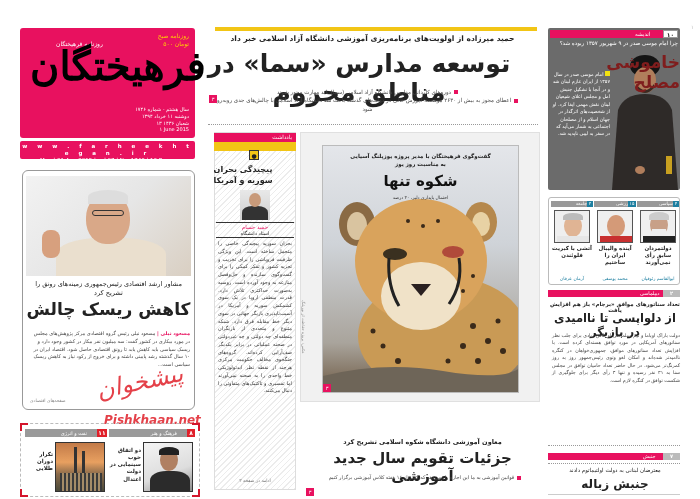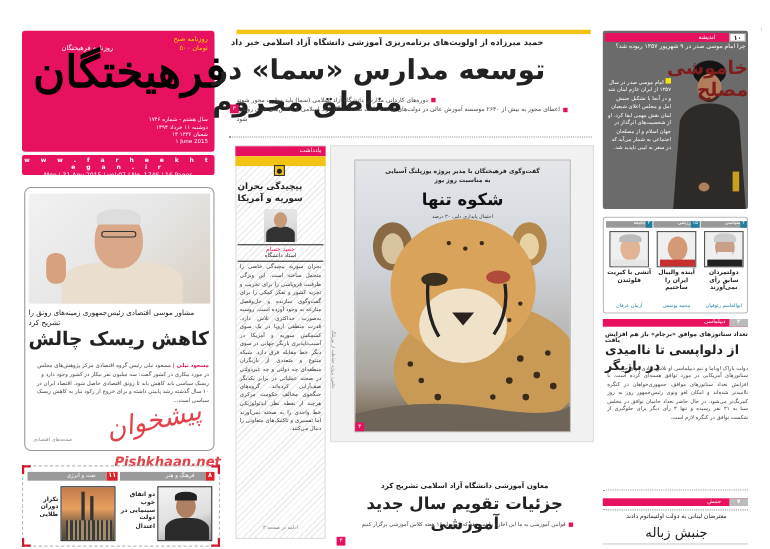--- a/index.html
+++ b/index.html
@@ -1,19 +1,19 @@
 <!DOCTYPE html>
 <html><head>
 <meta charset="utf-8">
 <style>
 *{box-sizing:border-box;margin:0;padding:0}
 body{width:700px;height:499px;background:#fff;font-family:"DejaVu Sans",sans-serif;position:relative;overflow:hidden;color:#222}
 .abs{position:absolute}
 .rtl{direction:rtl;text-align:right}
-.ctr{text-align:left}
+.ctr{text-align:center}
 
 
 #masthead{left:20px;top:28px;width:175px;height:110px;background:#e8115f;border-radius:3px}
 #logo{left:10px;top:16px;width:160px;font-size:40px;font-weight:bold;color:#000000;text-align:center;line-height:1.1;letter-spacing:-1px;font-family:"DejaVu Serif",serif}
 #logo-sub{left:36px;top:12px;font-size:6px;color:#fff}
 #price{right:6px;top:4px;font-size:6px;color:#ffd400;text-align:right;line-height:1.3}
 #issue-info{right:6px;top:78px;font-size:5px;color:#fff;text-align:right;line-height:1.35}
 #webbar{left:20px;top:141px;width:175px;height:18px;background:#e8115f;border-radius:2px;color:#fff;font-size:5.5px;text-align:center;padding-top:2px;line-height:1.3}
 #website{letter-spacing:4px;font-weight:bold}
 
@@ -50,21 +50,21 @@
 #top-bullets{left:215px;top:88px;width:305px;font-size:5.5px;line-height:1.5;color:#444}
 .bullet{display:inline-block;width:4px;height:4px;background:#e8115f;margin-left:3px;vertical-align:middle}
 #top-pg{left:209px;top:95px;width:8px;height:8px;background:#e8115f;color:#fff;font-size:5px;text-align:center;line-height:8px}
 #dotted-rule{left:208px;top:124px;width:330px;border-top:1px dotted #999}
 
 
 #col{left:214px;top:132px;width:82px;height:358px;background:repeating-linear-gradient(135deg,#fff 0 3px,#ececec 3px 4px);border:1px solid #ddd}
 #col-head{left:214px;top:133px;width:82px;height:9px;background:#e8115f;color:#fff;font-size:5.5px;line-height:9px;padding-right:4px}
 #col-bar{left:214px;top:142px;width:82px;height:9px;background:#f2c515}
 #col-icon{left:249px;top:150px;width:10px;height:10px;border:1px solid #333;background:#f2c515;font-size:6px;text-align:center;line-height:9px}
-#col-title{left:216px;top:165px;width:78px;font-size:8px;font-weight:bold;line-height:1.35}
+#col-title{left:204px;top:165px;width:78px;font-size:8px;font-weight:bold;line-height:1.35}
 #col-photo{left:240px;top:190px;width:30px;height:30px;background:linear-gradient(#e8e8e8,#cfcfcf);overflow:hidden}
 #col-photo .h{left:9px;top:3px;width:12px;height:14px;border-radius:50%;background:#c89a7a}
 #col-photo .b{left:2px;top:16px;width:26px;height:16px;border-radius:40% 40% 0 0;background:#333}
 #col-author{left:216px;top:222px;width:78px;font-size:5.5px;color:#e8115f;border-top:1px solid #333;padding-top:1px;text-align:center}
 #col-role{left:216px;top:230px;width:78px;font-size:5px;text-align:center;border-bottom:1px solid #333;padding-bottom:1px}
 #col-body{left:218px;top:240px;width:74px;font-size:5px;line-height:1.55;text-align:justify;color:#333}
 #col-sign{left:218px;top:478px;width:74px;font-size:4.5px;color:#777;text-align:center}
 
 
 #feature-frame{left:300px;top:132px;width:240px;height:270px;background:#f1f1f1;border:1px solid #e0e0e0}
@@ -108,21 +108,21 @@
 #r2-title{left:550px;top:311px;width:130px;font-size:11.5px;font-weight:bold;letter-spacing:-.3px}
 #r2-body{left:552px;top:332px;width:128px;font-size:4.8px;line-height:1.55;color:#444;text-align:justify}
 #r2-rule{left:548px;top:445px;width:132px;border-top:1px dotted #999}
 
 
 #r3-tab{left:548px;top:453px;width:132px;height:7px;background:#e8115f}
 #r3-num{left:663px;top:453px;width:17px;height:7px;background:#bbb;color:#fff;font-size:5px;text-align:center;line-height:7px;font-weight:bold}
 #r3-label{left:643px;top:453px;font-size:5px;color:#fff;line-height:7px}
 #r3-rule{left:548px;top:463px;width:132px;border-top:1px dotted #999}
 #r3-kicker{left:550px;top:467px;width:130px;font-size:5.5px;text-align:center}
-#r3-title{left:550px;top:477px;width:130px;font-size:12px;font-weight:normal;text-align:center}
+#r3-title{left:550px;top:477px;width:130px;font-size:12px;font-weight:bold;text-align:center}
 #r3-bottom{left:548px;top:494px;width:132px;border-top:1px solid #ccc}
 #far-pg{left:691px;top:24px;font-size:5px;color:#bbb}
 </style>
 </head>
 <body>
 
 <div id="masthead" class="abs">
   <div id="price" class="abs">
     <div>روزنامه صبح</div>
     <div>۵۰۰ تومان</div>
@@ -142,21 +142,21 @@
 </div>
 
 <div id="left-box" class="abs"></div>
 <div id="left-photo" class="abs">
   <div class="abs shirt"></div>
   <div class="abs head"></div>
   <div class="abs hair"></div>
   <div class="abs glasses"></div>
   <div class="abs hand"></div>
 </div>
-<div id="left-kicker" class="abs rtl ctr">مشاور موسی اقتصادی رئیس‌جمهوری زمینه‌های رونق را تشریح کرد</div>
+<div id="left-kicker" class="abs rtl ctr">مشاور ارشد اقتصادی رئیس‌جمهوری زمینه‌های رونق را تشریح کرد</div>
 <div id="left-title" class="abs rtl ctr">کاهش ریسک چالش</div>
 <div id="left-body" class="abs rtl"><b>مسعود نیلی |</b> <span>مسعود نیلی رئیس گروه اقتصادی مرکز پژوهش‌های مجلس در مورد بیکاری در کشور گفت: سه میلیون نفر بیکار در کشور وجود دارد و ریسک سیاسی باید کاهش یابد تا رونق اقتصادی حاصل شود. اقتصاد ایران در ۱۰ سال گذشته رشد پایینی داشته و برای خروج از رکود نیاز به کاهش ریسک سیاسی است...</span></div>
 <div id="left-source" class="abs rtl">صفحه‌های اقتصادی</div>
 
 <div id="wm-fa" class="abs">پیشخوان</div>
 <div id="wm-en" class="abs">Pishkhaan.net</div>
 
 <div id="teasers" class="abs">
   <div class="abs corner" style="left:-1px;top:-1px;border-left-width:2px;border-top-width:2px"></div>
   <div class="abs corner" style="right:-1px;top:-1px;border-right-width:2px;border-top-width:2px"></div>
@@ -255,21 +255,21 @@
 </div>
 <div id="feature-kicker" class="abs rtl ctr">
   <div>گفت‌وگوی فرهیختگان با مدیر پروژه یوزپلنگ آسیایی</div>
   <div>به مناسبت روز یوز</div>
 </div>
 <div id="feature-title" class="abs rtl">شکوه تنها</div>
 <div id="feature-date" class="abs rtl">احتمال پایداری دلبر، ۳۰ درصد</div>
 <div id="feature-pg" class="abs">۳</div>
 <div id="side-credit" class="abs">عکس: پروژه حفاظت از یوزپلنگ</div>
 
-<div id="bot-kicker" class="abs rtl">معاون آموزشی دانشگاه آزاد اسلامی تشریح کرد</div>
+<div id="bot-kicker" class="abs rtl">معاون آموزشی دانشگاه شکوه اسلامی تشریح کرد</div>
 <div id="bot-title" class="abs rtl">جزئیات تقویم سال جدید آموزشی</div>
 <div id="bot-bullets" class="abs rtl"><span class="bullet"></span><span>قوانین آموزشی به ما این اجازه را نمی‌دهد که کمتر از ۱۶ هفته کلاس آموزشی برگزار کنیم</span></div>
 <div id="bot-pg" class="abs">۳</div>
 
 <div id="far-pg" class="abs">۱</div>
 <div id="r-box" class="abs">
   <svg class="cleric" width="70" height="140" viewBox="0 0 70 140" style="left:62px;top:22px">
 
     <path d="M8 60 Q14 44 35 44 Q56 44 62 60 L68 140 L2 140 Z" fill="#2e2a28"></path>
 

